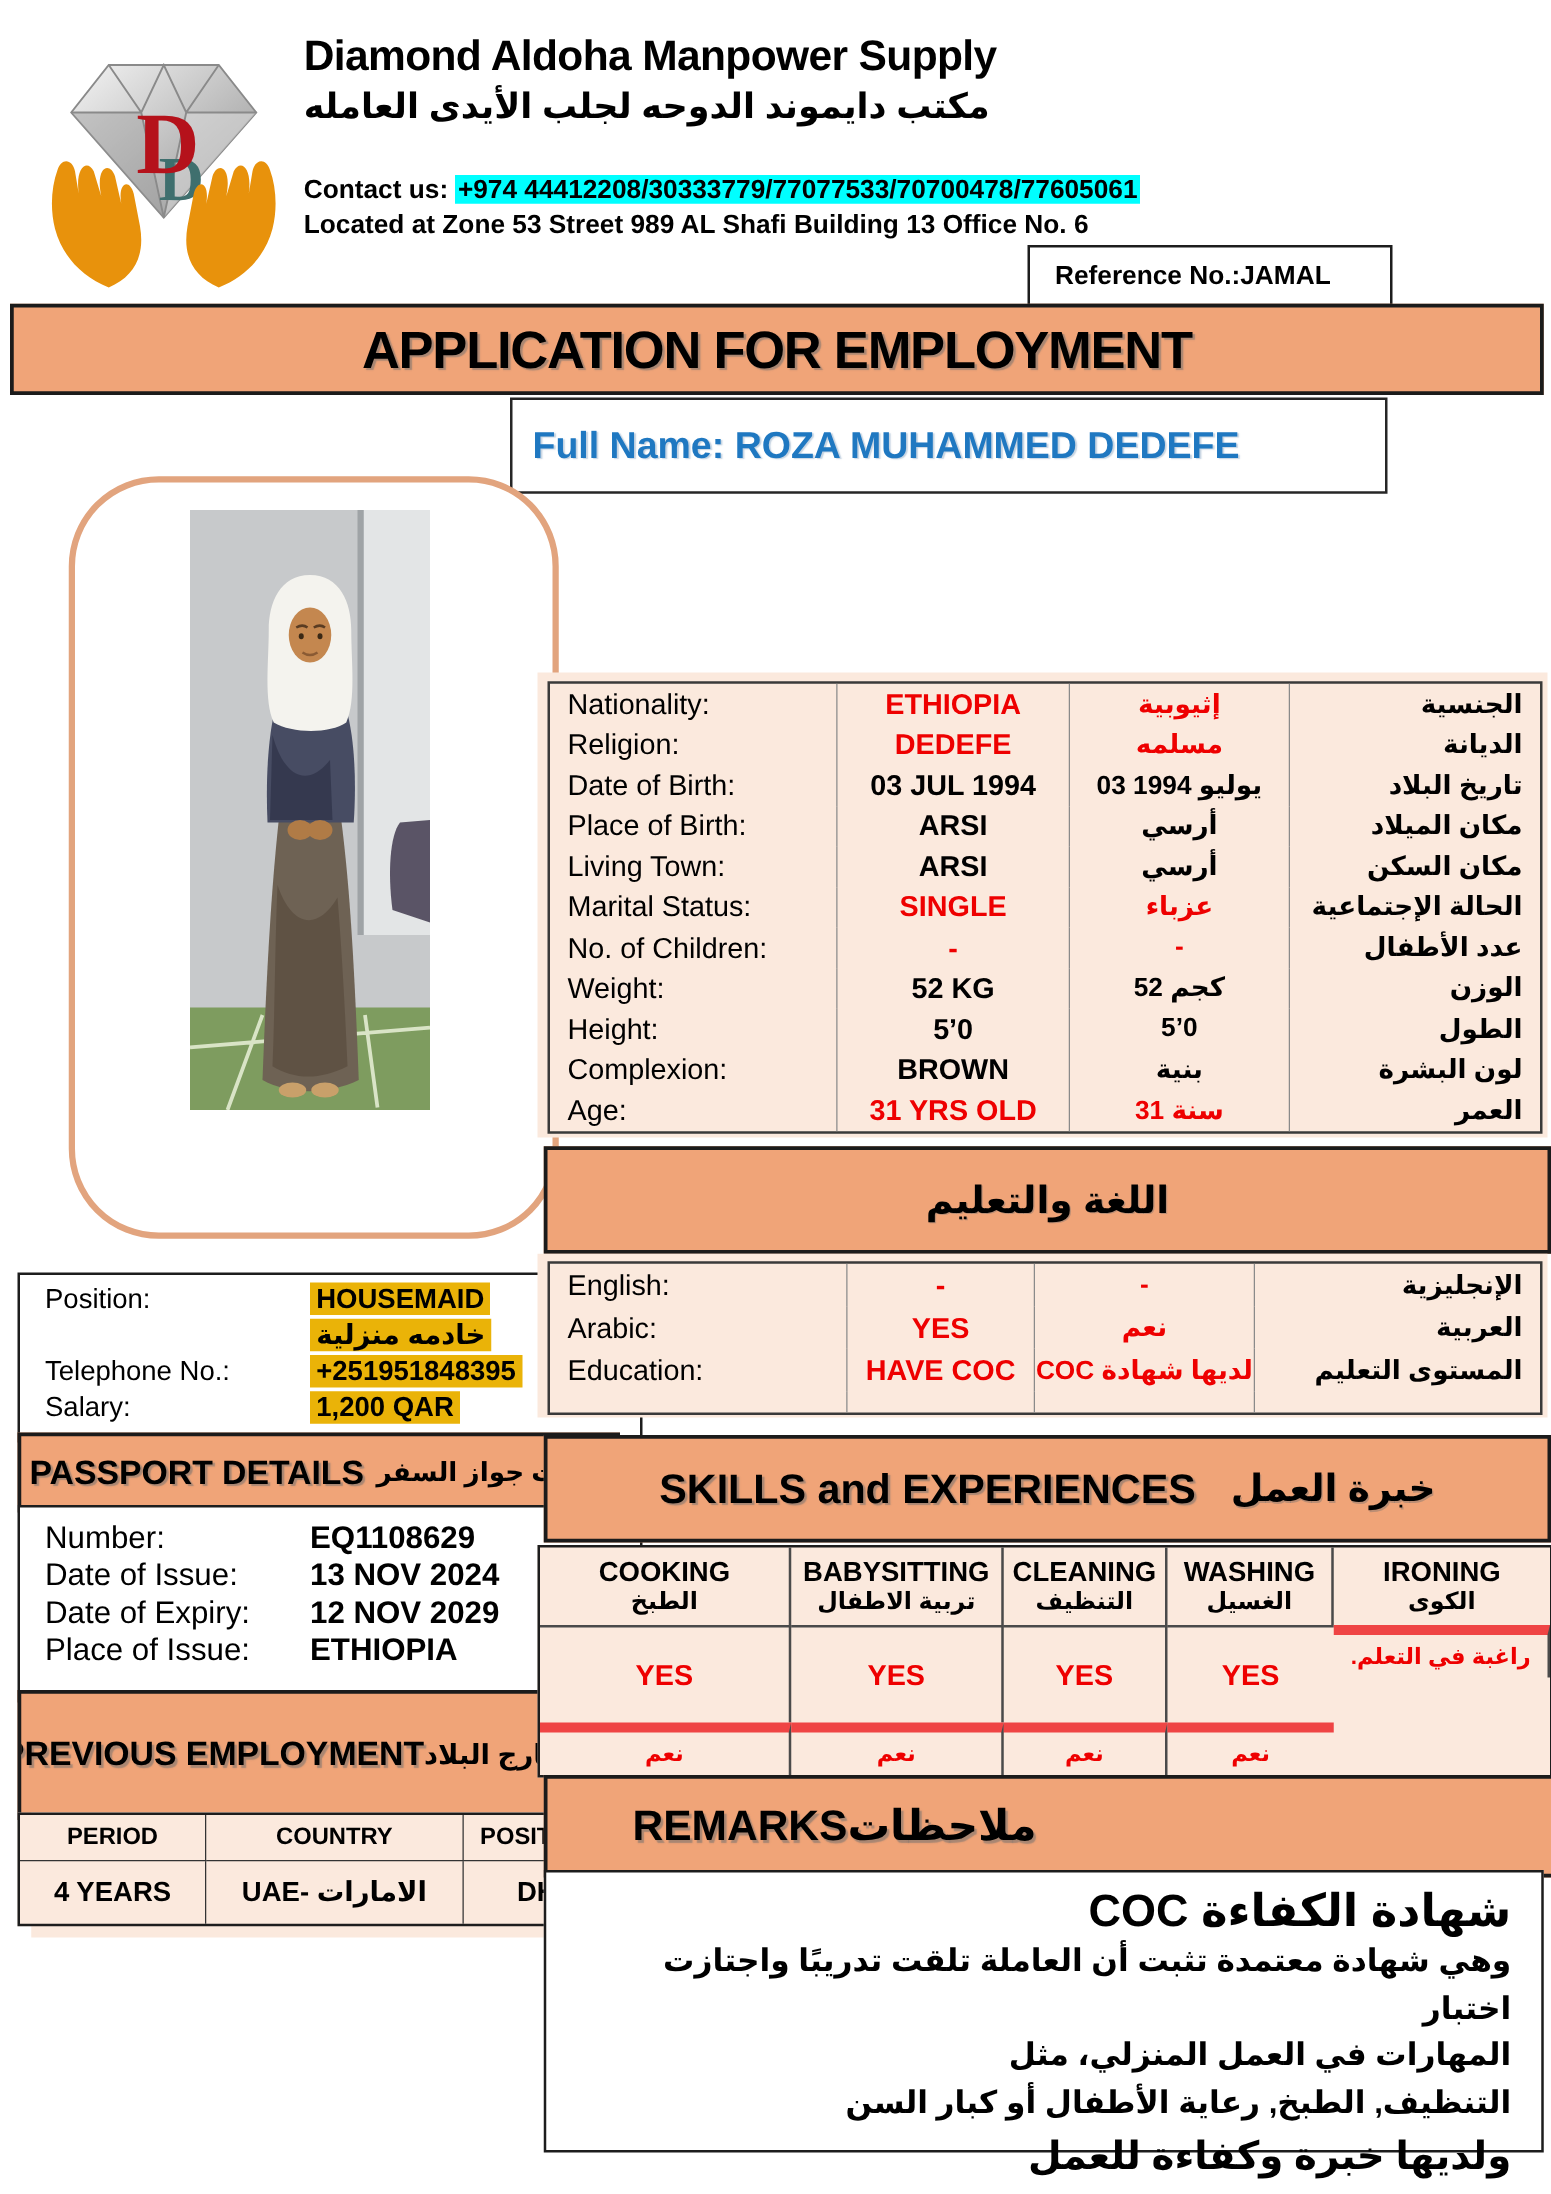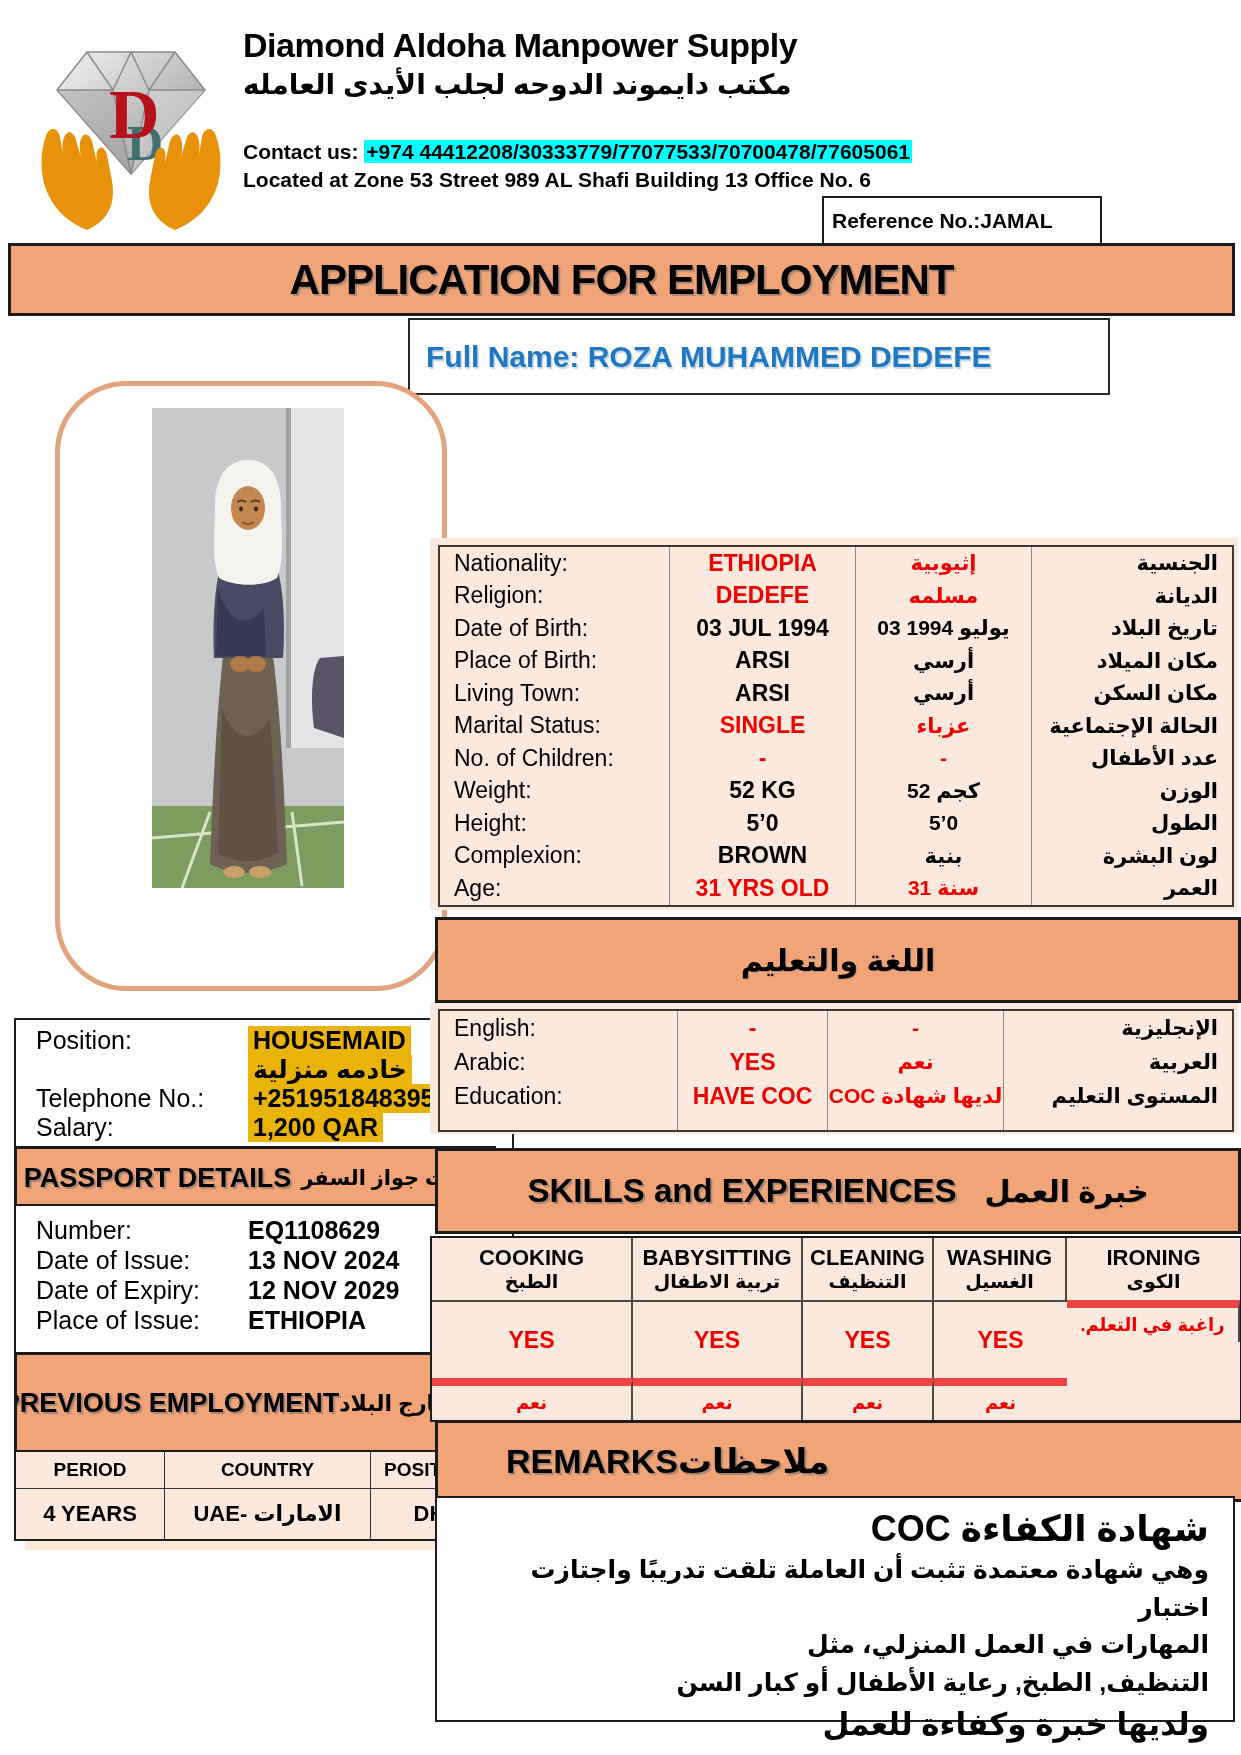--- a/index.html
+++ b/index.html
@@ -7,38 +7,38 @@
         font-family:"Liberation Sans","DejaVu Sans",sans-serif;color:#000;}
   .abs{position:absolute;}
 
   
   .company-en{left:243px;top:26px;font-size:34px;font-weight:bold;letter-spacing:-0.5px;}
   .company-ar{left:243px;top:68px;font-size:28px;font-weight:bold;}
   .contact{left:243px;top:140px;font-size:21px;font-weight:bold;white-space:nowrap;}
   .contact .hl{background:#00FFFF;padding:0 2px;}
   .address{left:243px;top:168px;font-size:21px;font-weight:bold;white-space:nowrap;}
   .refbox{left:822px;top:196px;width:268px;height:45px;border:2px solid #1d1d1d;background:#fff;
-          display:flex;align-items:center;padding-left:8px;font-size:21px;font-weight:bold;}
+          display:flex;align-items:center;padding-left:20px;font-size:21px;font-weight:bold;}
 
   
   .banner{background:#F0A478;border:3px solid #1b1b1b;display:flex;align-items:center;justify-content:center;
           font-weight:bold;color:#000;text-shadow:2px 2px 1px rgba(110,110,110,0.55);white-space:nowrap;overflow:hidden;}
   .title-banner{left:8px;top:243px;width:1221px;height:67px;font-size:42px;letter-spacing:-1px;}
   .fullname-box{left:408px;top:318px;width:682px;height:73px;background:#fff;border:2px solid #262626;
           display:flex;align-items:center;padding-left:16px;font-size:30px;font-weight:bold;color:#1F78C1;
           text-shadow:1.5px 1.5px 1px rgba(90,130,170,0.35);white-space:pre;}
 
   
   .photo-frame{left:55px;top:381px;width:382px;height:600px;border:5px solid #E2A47E;border-radius:72px;background:#fff;}
   .photo{left:152px;top:408px;width:192px;height:480px;}
 
   
   .position-box{left:14px;top:1018px;width:476px;height:126px;border:2px solid #1d1d1d;background:#fff;
           display:grid;grid-template-columns:212px 1fr;grid-auto-rows:29px;align-content:start;
-          padding:6px 0 0 20px;font-size:25px;}
+          padding:6px 0 0 20px;font-size:22px;}
   .position-box .lab{font-weight:normal;}
   .position-box .val{font-weight:bold;}
   .cyan{background:#eab308;display:inline-block;padding:0 5px;}
 
   .passport-banner{left:14px;top:1146px;width:476px;height:58px;font-size:27px;}
   .passport-banner .ar{font-size:21px;margin-left:10px;text-shadow:none;}
   .passport-box{left:14px;top:1204px;width:476px;height:144px;border:2px solid #1d1d1d;background:#fff;
           display:grid;grid-template-columns:212px 1fr;grid-auto-rows:30px;align-content:start;
           padding:10px 0 0 20px;font-size:25px;}
   .passport-box .lab{font-weight:normal;}

